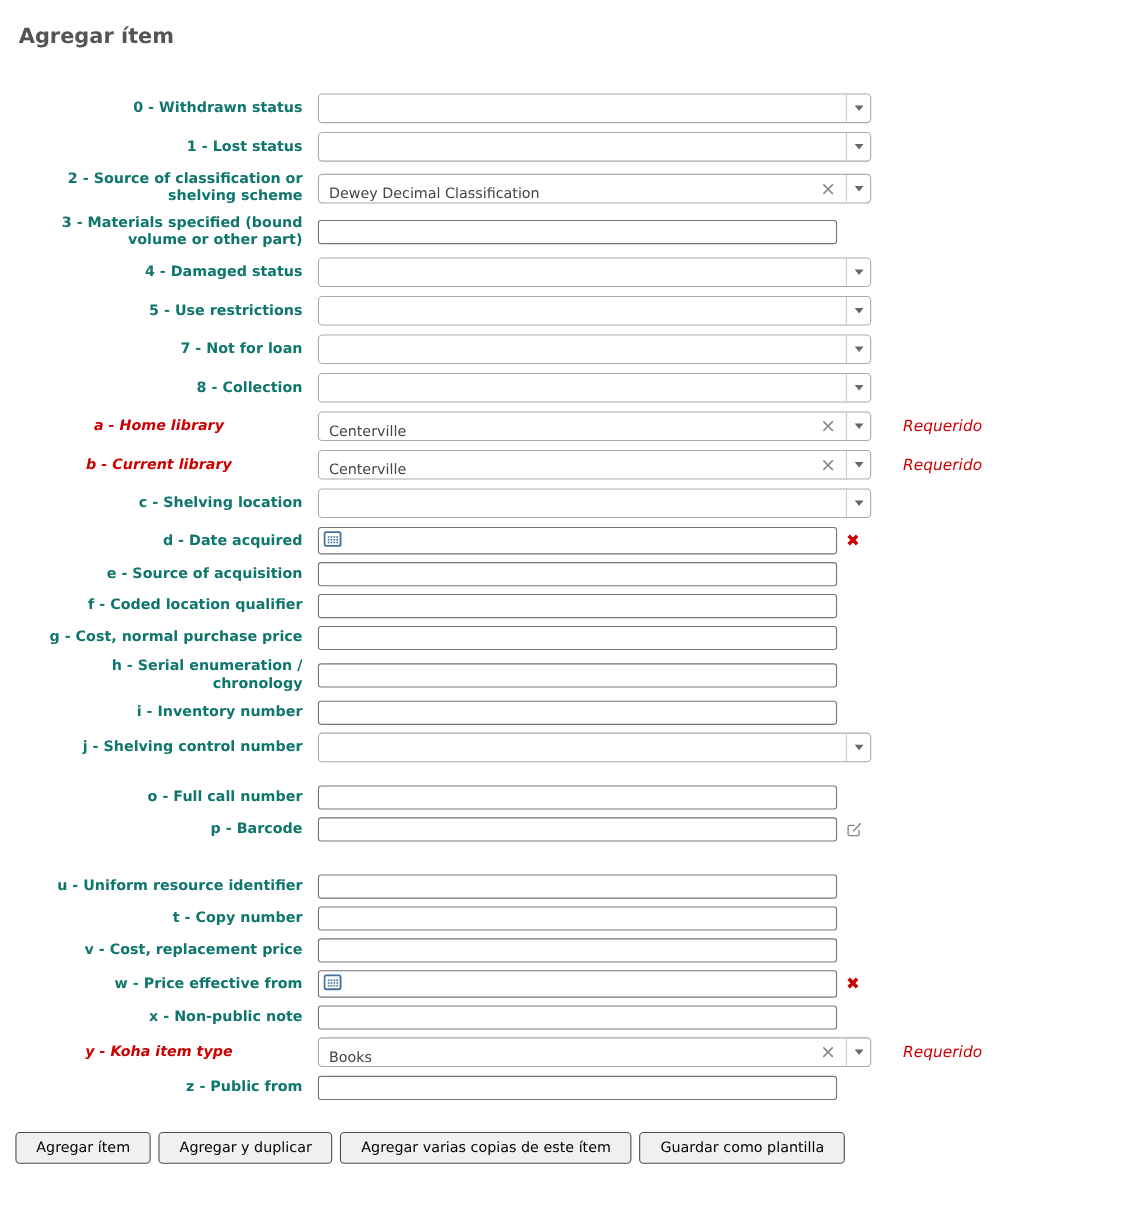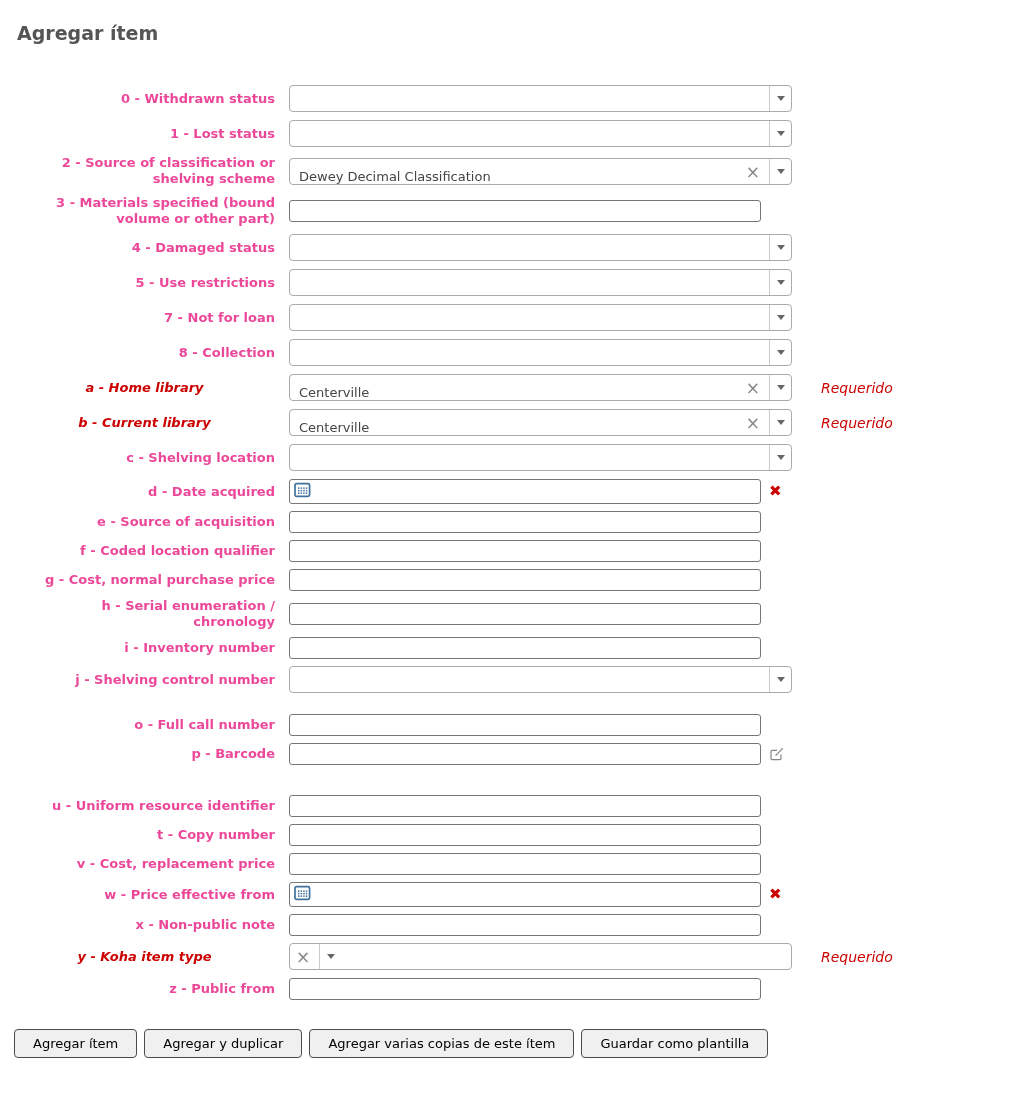--- a/index.html
+++ b/index.html
@@ -10,21 +10,21 @@
   .page { padding:22px 0 12px 14px; }
   .page-title {
     font-size:19px; font-weight:bold; color:#555;
     margin:0 0 41px 3px; line-height:22px;
   }
   .row { display:flex; align-items:center; margin-bottom:7px; }
   .row.sel-row { margin-bottom:8px; }
   .lbl {
     width:261px; margin-right:14px; flex:none;
     text-align:right; font-weight:bold; font-size:13px; line-height:16px;
-    white-space:pre-line; color:#ec4899;
+    white-space:pre-line; color:#0f766e;
   }
   .lbl.req { color:#c00; font-style:italic;text-align:center; }
   input.txt, input.date {
     box-sizing:border-box; height:22px; width:472px;
     border:1px solid #767676; border-radius:3px;
     font-family:"DejaVu Sans", sans-serif; font-size:13px; color:#333;
     padding:0 4px; background:#fff; outline:none;
   }
   .select2 {
     box-sizing:border-box; width:503px; height:27px;
@@ -281,20 +281,21 @@
         </span>
         <span class="date-clear">✖</span>
       </div>
       <div class="row">
         <div class="lbl">x - Non-public note</div>
         <input class="txt" type="text" style="">
       </div>
       <div class="row sel-row">
         <div class="lbl req">y - Koha item type</div>
         <div class="select2">
+          <span class="sel-val">Books</span>
           <span class="sel-clear">×</span>
           <span class="sel-arrow">
             <b></b>
           </span>
         </div>
         <span class="requerido">Requerido</span>
       </div>
       <div class="row">
         <div class="lbl">z - Public from</div>
         <input class="txt" type="text" style="">

